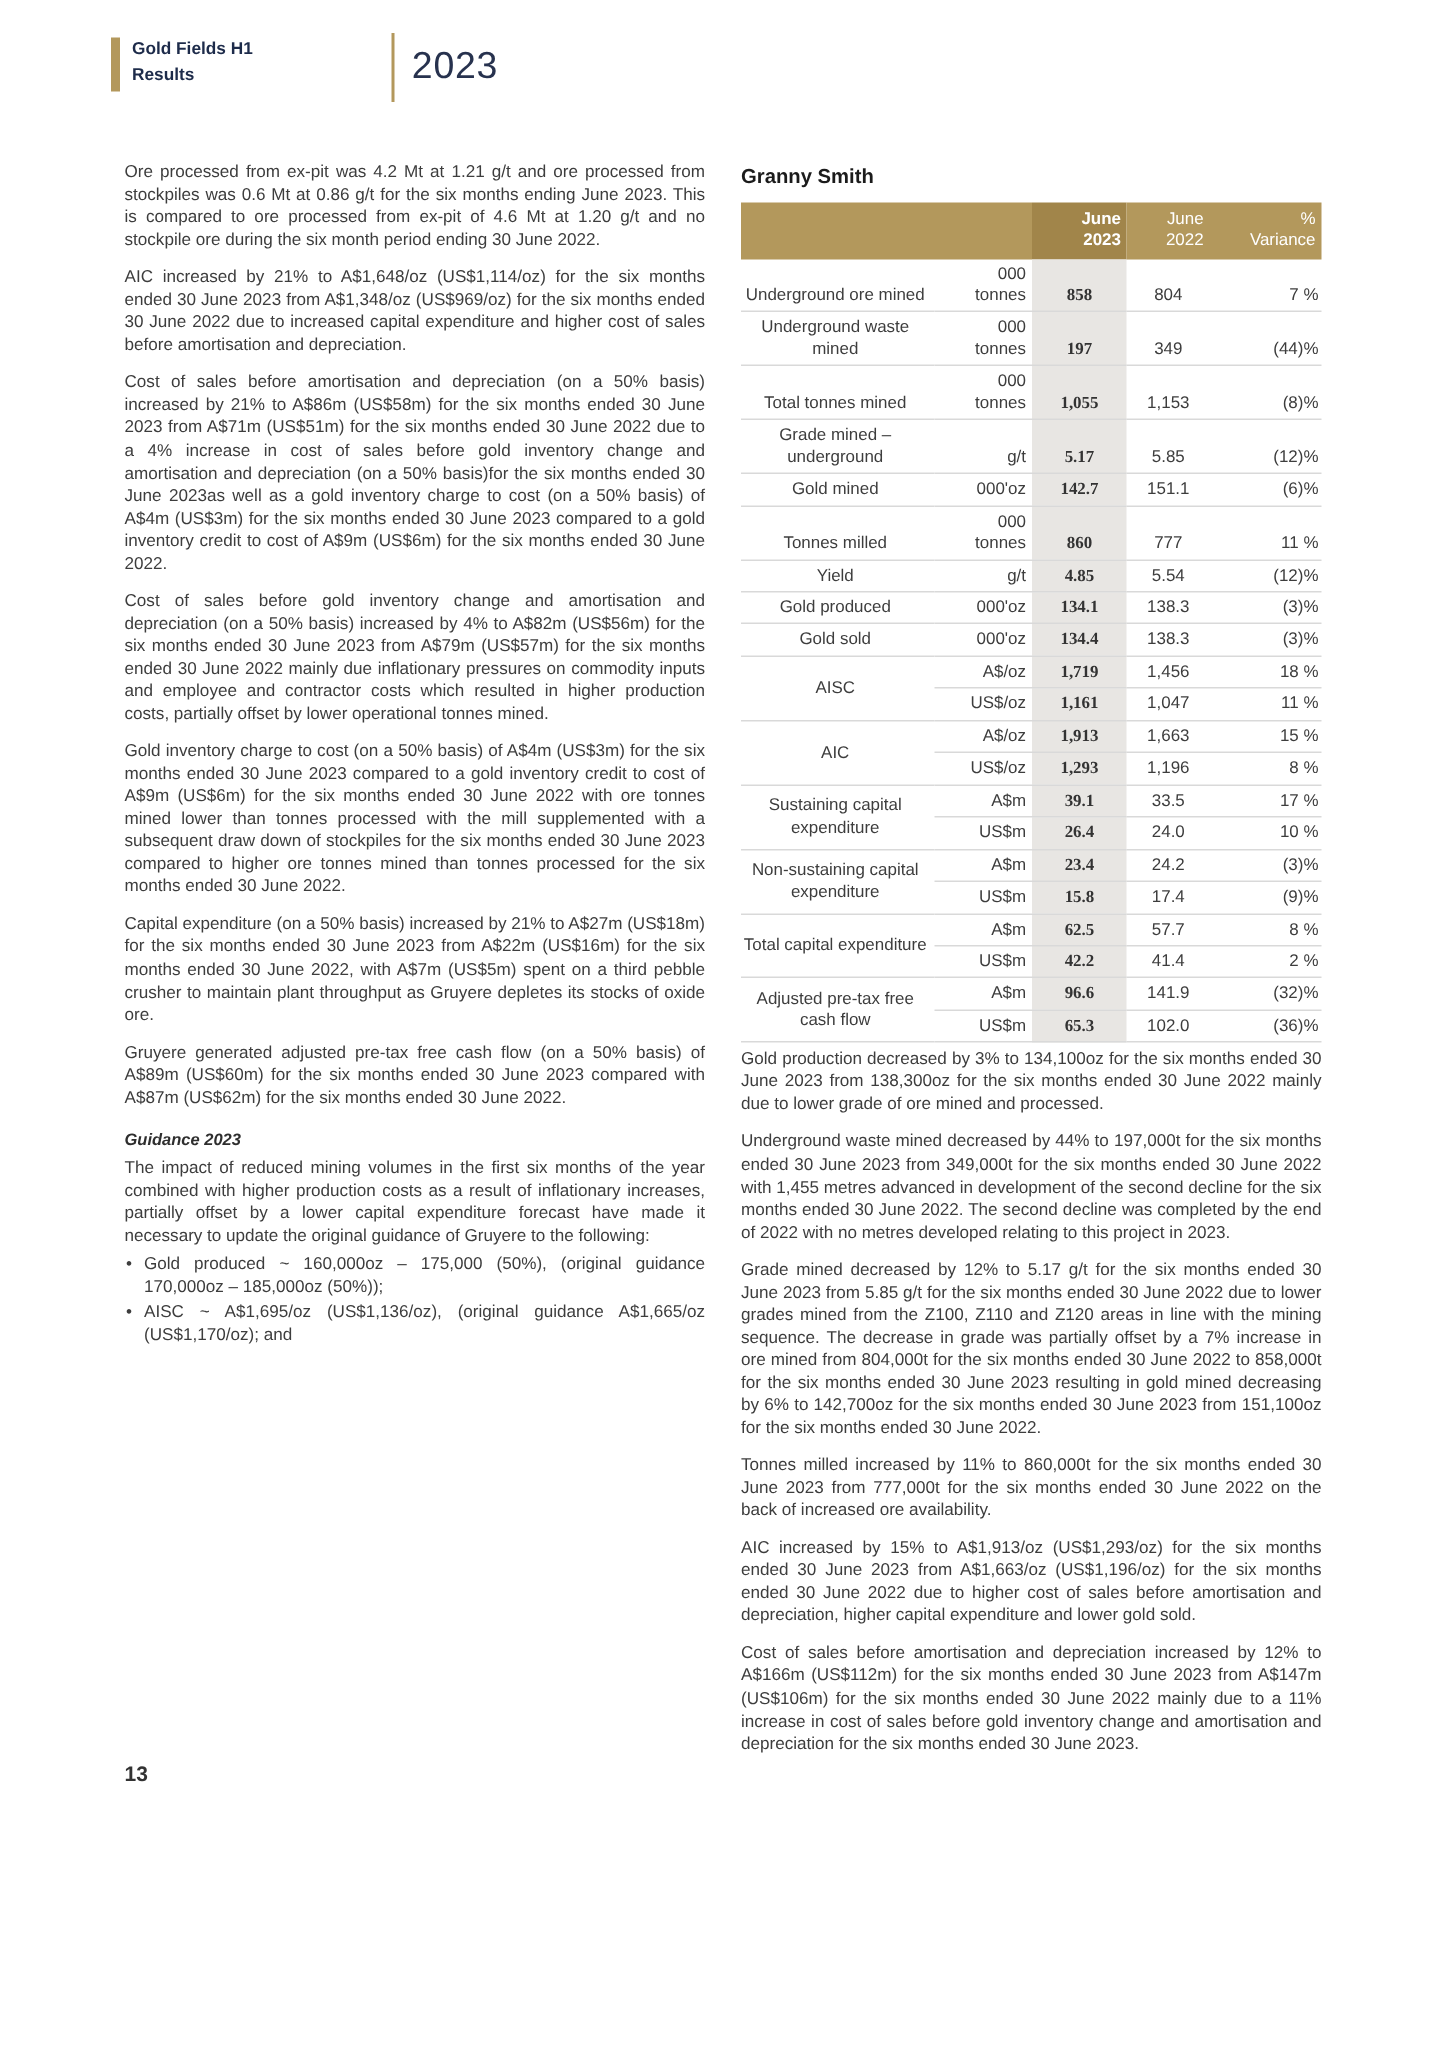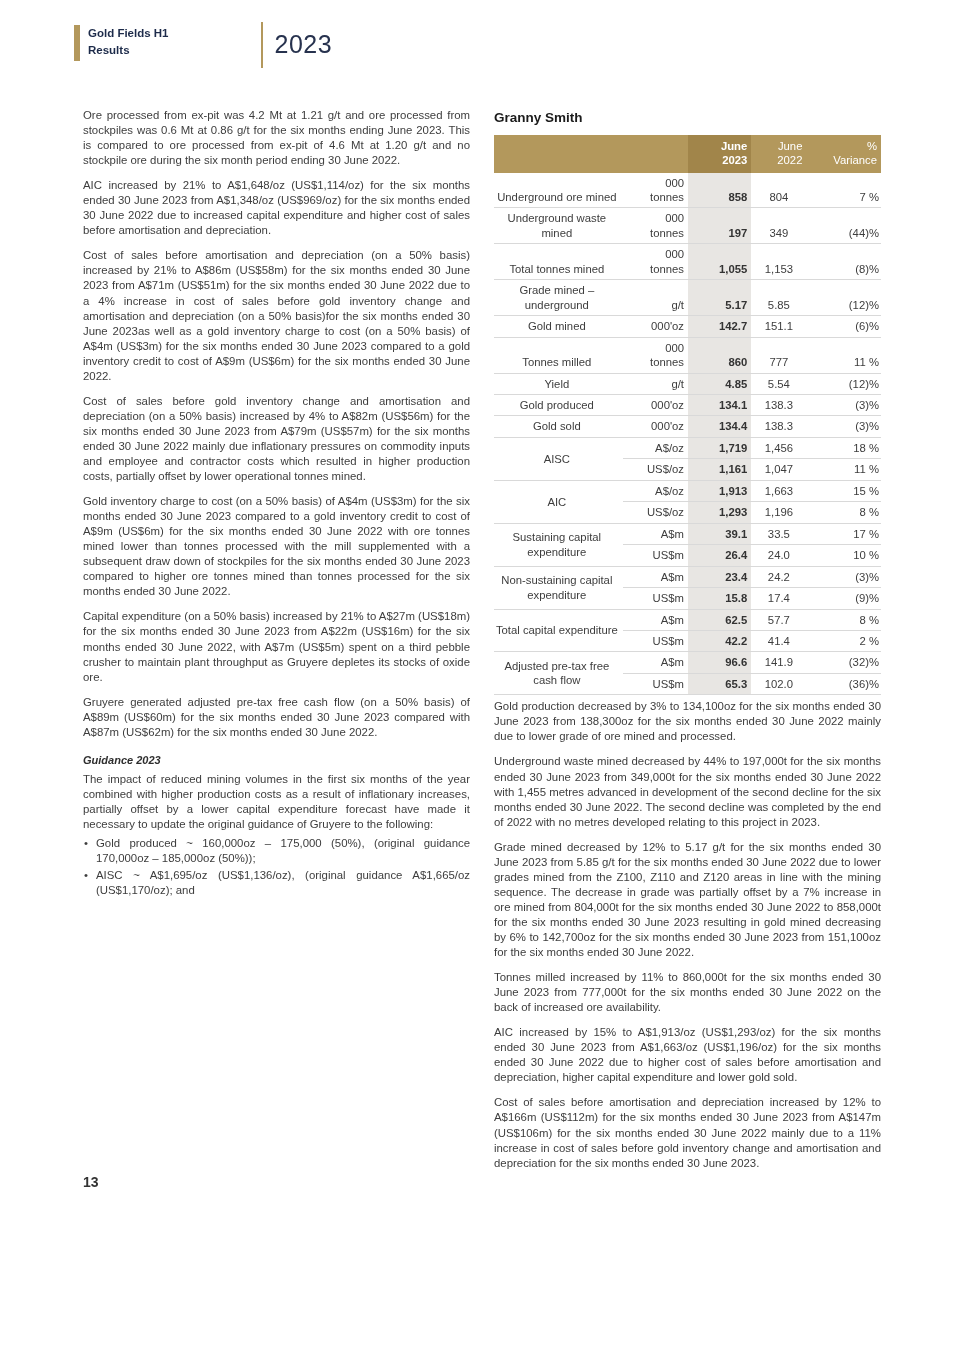--- a/index.html
+++ b/index.html
@@ -61,22 +61,22 @@
   }
   .gs-table thead th.h2023 { background:var(--gold-dark,#a1854a); font-weight:bold; }
   .gs-table td {
     border-bottom:1px solid #d9d9d9;
     padding:3px 4px; vertical-align:bottom; line-height:1.28;
   }
   .gs-table td.label { text-align:center; padding-left:1px; color:#3d3d3d; }
   .gs-table td.label.mid { vertical-align:middle; }
   .gs-table td.unit { text-align:right; white-space:pre-line; }
   .gs-table td.v2023 {
-    text-align:right; background:var(--hl,#e8e6e3);
-    font-weight:bold; color:#333;
+    text-align:center; background:var(--hl,#e8e6e3);
+    font-weight:bold; color:#333;font-family:Liberation Serif, serif;
   }
   .gs-table td.v2022 { text-align:center; }
   .gs-table td.variance { text-align:right; padding-right:2px; }
   
   .pagenum {
     position:absolute; left:83px; bottom:25px;
     font-size:14px; font-weight:bold; color:#333;
   }
 </style>
 </head>

